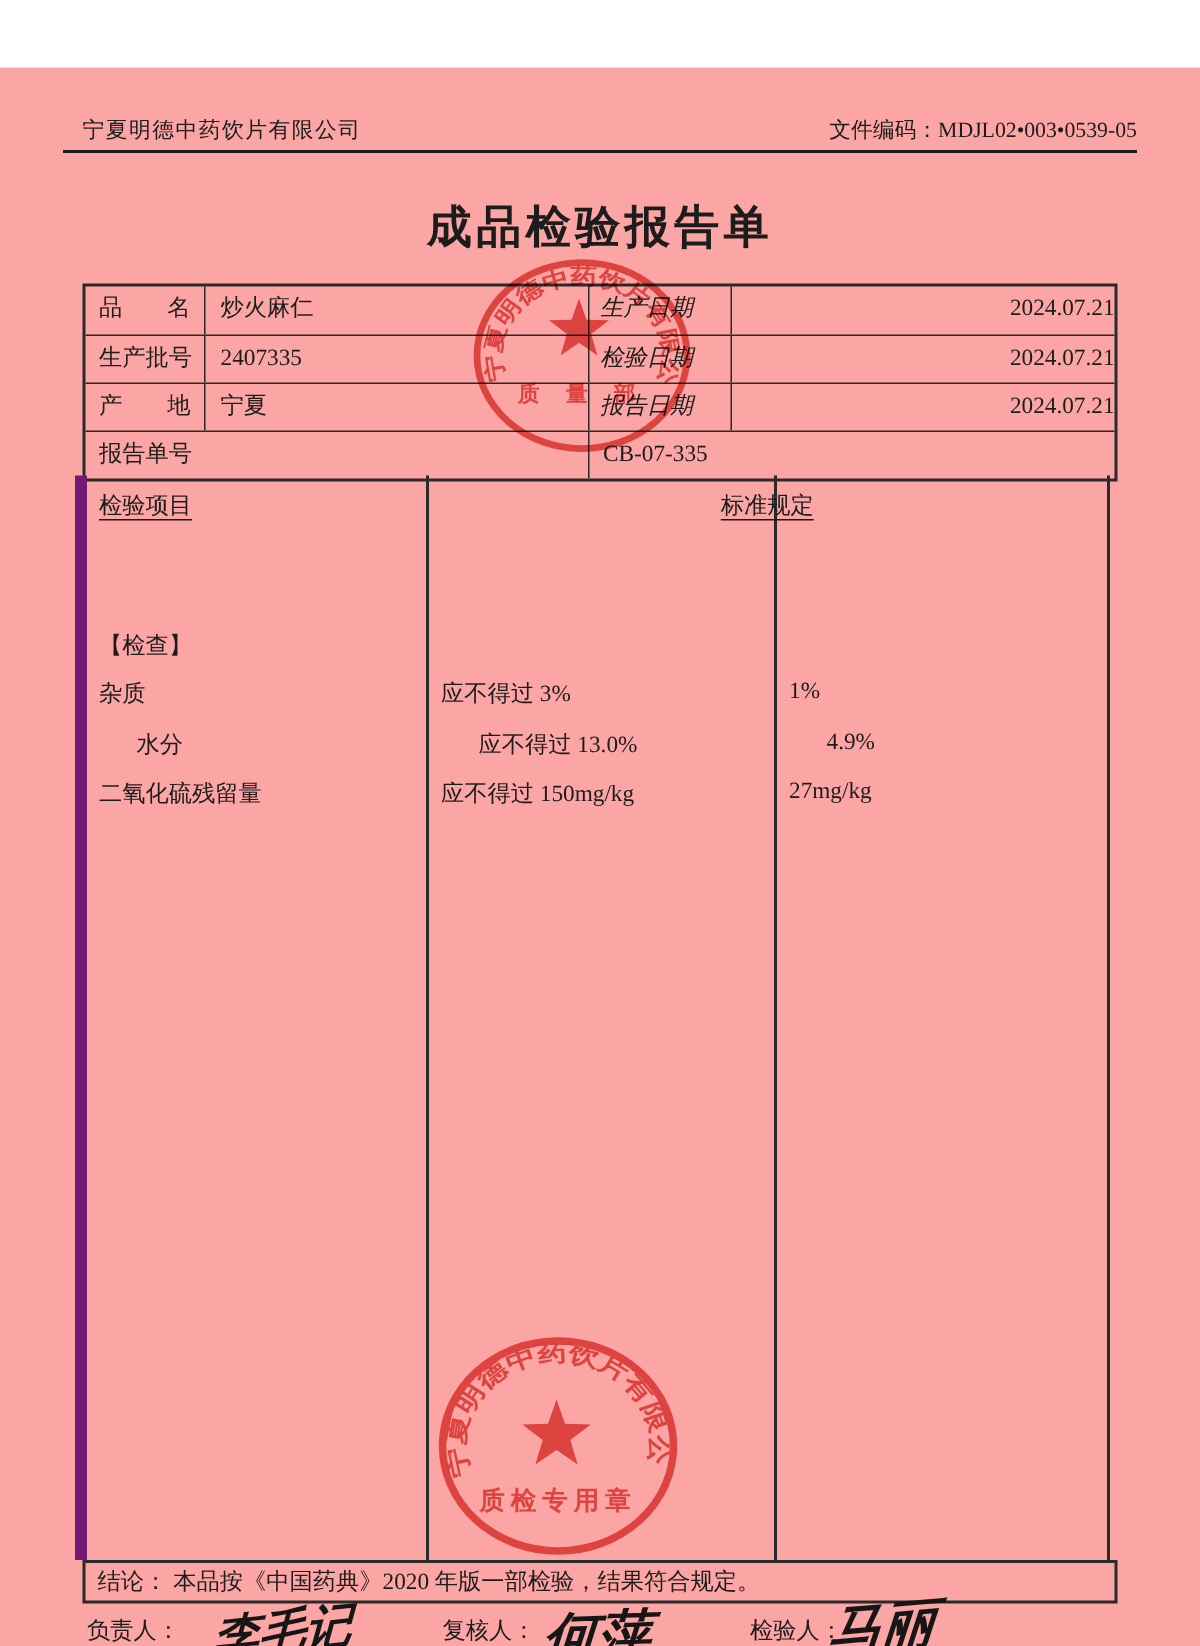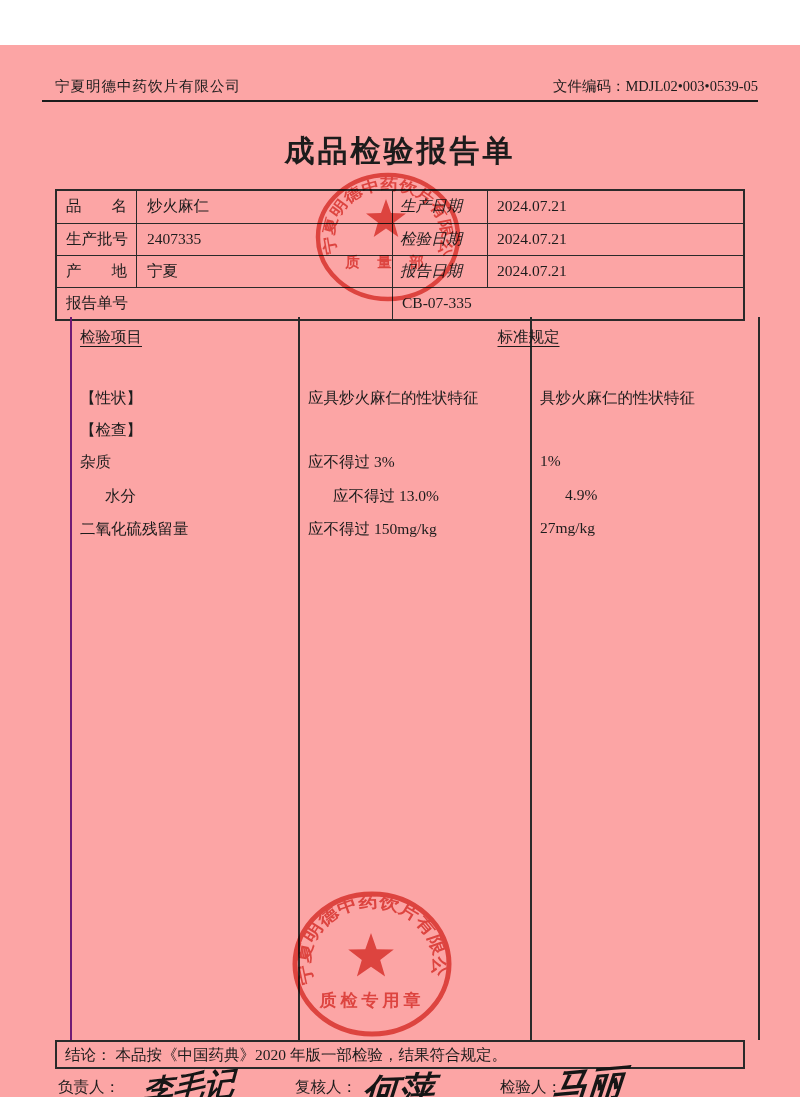--- a/index.html
+++ b/index.html
@@ -17,27 +17,27 @@
 
   
   .info{position:absolute;left:55px;top:144px;width:690px;border:2px solid #2a2a2a;box-sizing:border-box;}
   .irow{display:flex;height:32px;box-sizing:border-box;}
   .irow + .irow{border-top:1.5px solid #2a2a2a;}
   .icell{box-sizing:border-box;font-size:15.5px;line-height:30px;overflow:hidden;white-space:nowrap;}
   .icell + .icell{border-left:1.5px solid #2a2a2a;}
   .c-lab1{width:79px;padding:0 9px;text-align:justify;text-align-last:justify;}
   .c-val1{width:256px;padding-left:10px;}
   .c-lab2{width:95px;padding-left:7px;font-style:italic;}
-  .c-val2{flex:1;padding-left:9px;}
+  .c-val2{flex:1;padding-left:9px;text-align:right;}
   .c-replab{width:335px;padding-left:9px;}
   .c-repval{flex:1;padding-left:9px;}
 
   
-  .results{position:absolute;left:70px;top:272px;width:690px;height:723px;box-sizing:border-box;
-           border-left:2px solid #701a75;border-right:2px solid #2a2a2a;}
+  .results{position:absolute;left:50px;top:272px;width:690px;height:723px;box-sizing:border-box;
+           border-left:8px solid #701a75;border-right:2px solid #2a2a2a;}
   .vline{position:absolute;top:0;bottom:0;width:1.5px;background:#2a2a2a;}
   .vline.v1{left:226px;}
   .vline.v2{left:458px;}
   .rrow{position:absolute;left:0;right:0;display:flex;font-size:15.5px;}
   .rcell1{width:227px;box-sizing:border-box;padding-left:8px;}
   .rcell2{width:232px;box-sizing:border-box;padding-left:9px;}
   .rcell3{flex:1;box-sizing:border-box;padding-left:9px;}
   .rhead .u{text-decoration:underline;text-underline-offset:4px;}
   .rhead .rcell2,.rhead .rcell3{text-align:center;padding-left:0;}
 
@@ -99,25 +99,20 @@
 
   <div class="results">
     <div class="vline v1"></div>
     <div class="vline v2"></div>
 
     <div class="rrow rhead" style="top:10px;">
       <div class="rcell1"><span class="u">检验项目</span></div>
       <div class="rcell3"><span class="u">标准规定</span></div>
     </div>
 
-    <div class="rrow" style="top:71px;">
-      <div class="rcell1">【性状】</div>
-      <div class="rcell2">应具炒火麻仁的性状特征</div>
-      <div class="rcell3">具炒火麻仁的性状特征</div>
-    </div>
     <div class="rrow" style="top:103px;">
       <div class="rcell1">【检查】</div>
       <div class="rcell2"></div>
       <div class="rcell3"></div>
     </div>
     <div class="rrow" style="top:135px;">
       <div class="rcell1">杂质</div>
       <div class="rcell2">应不得过 3%</div>
       <div class="rcell3">1%</div>
     </div>

